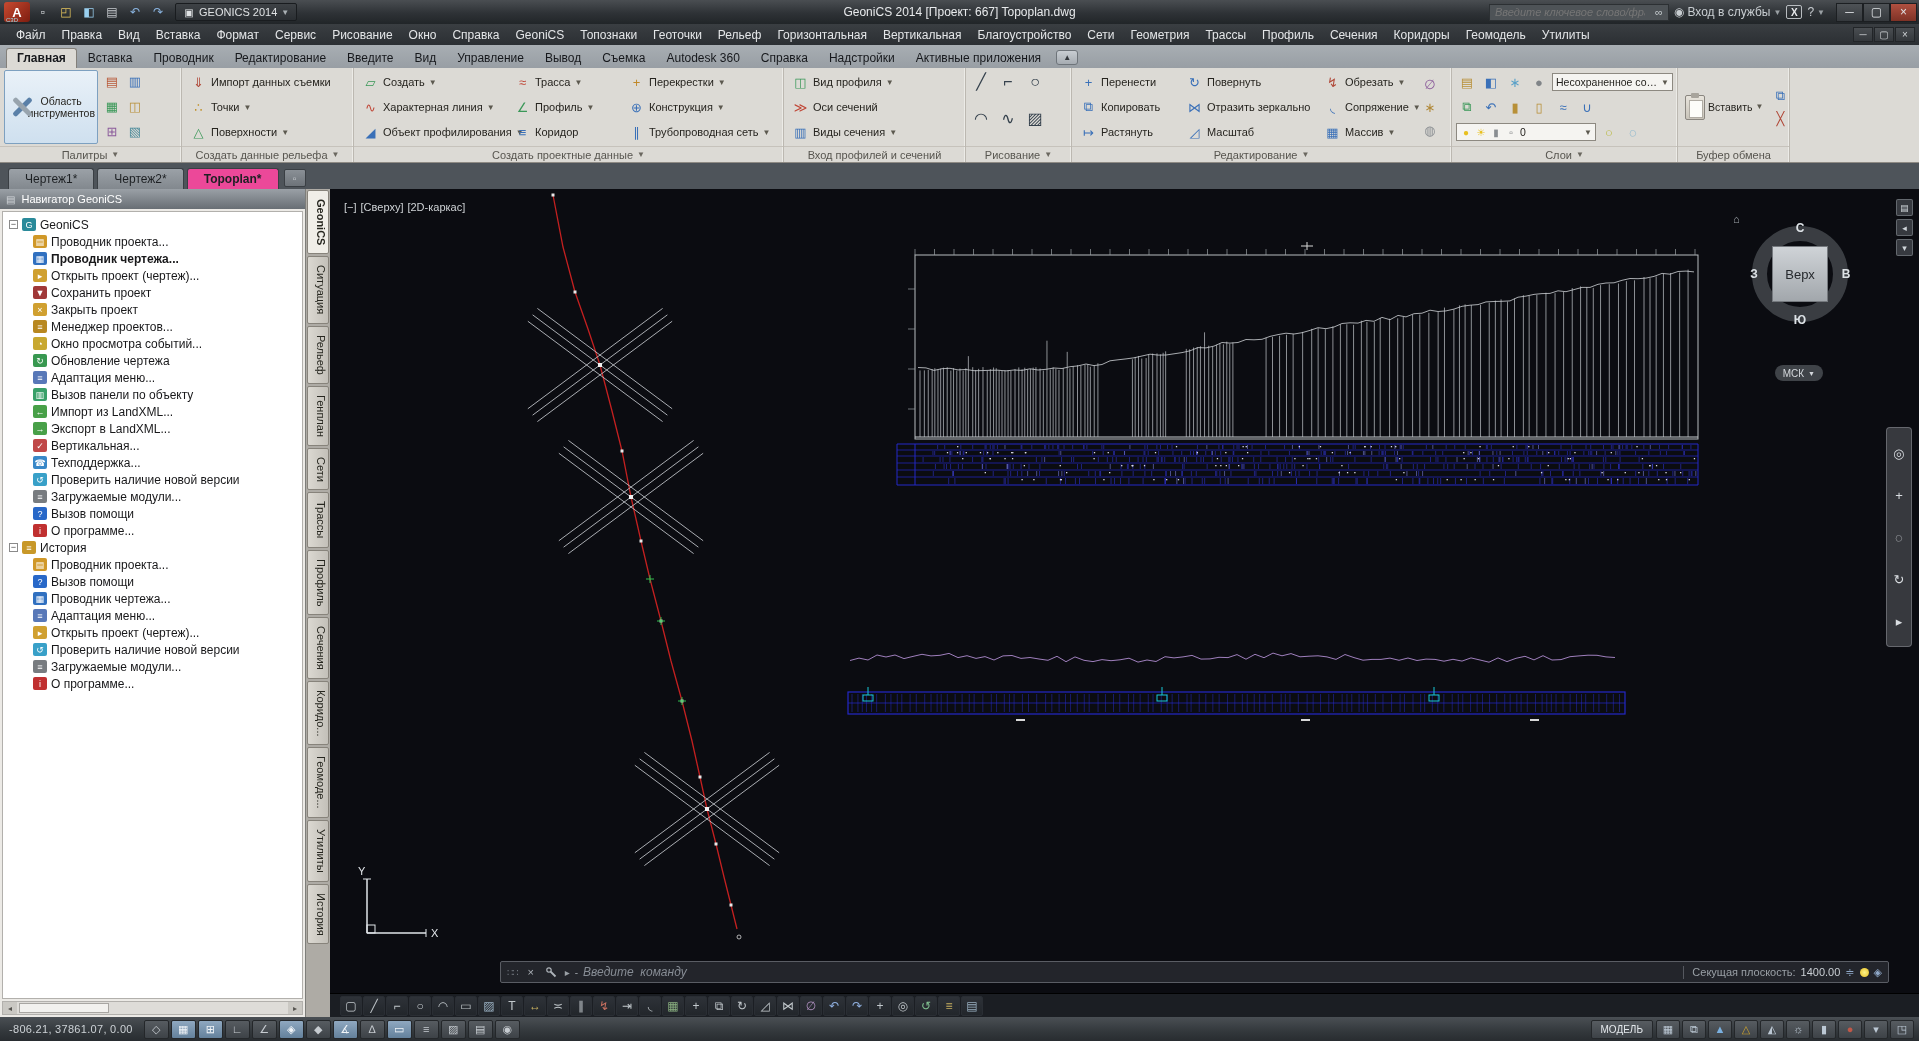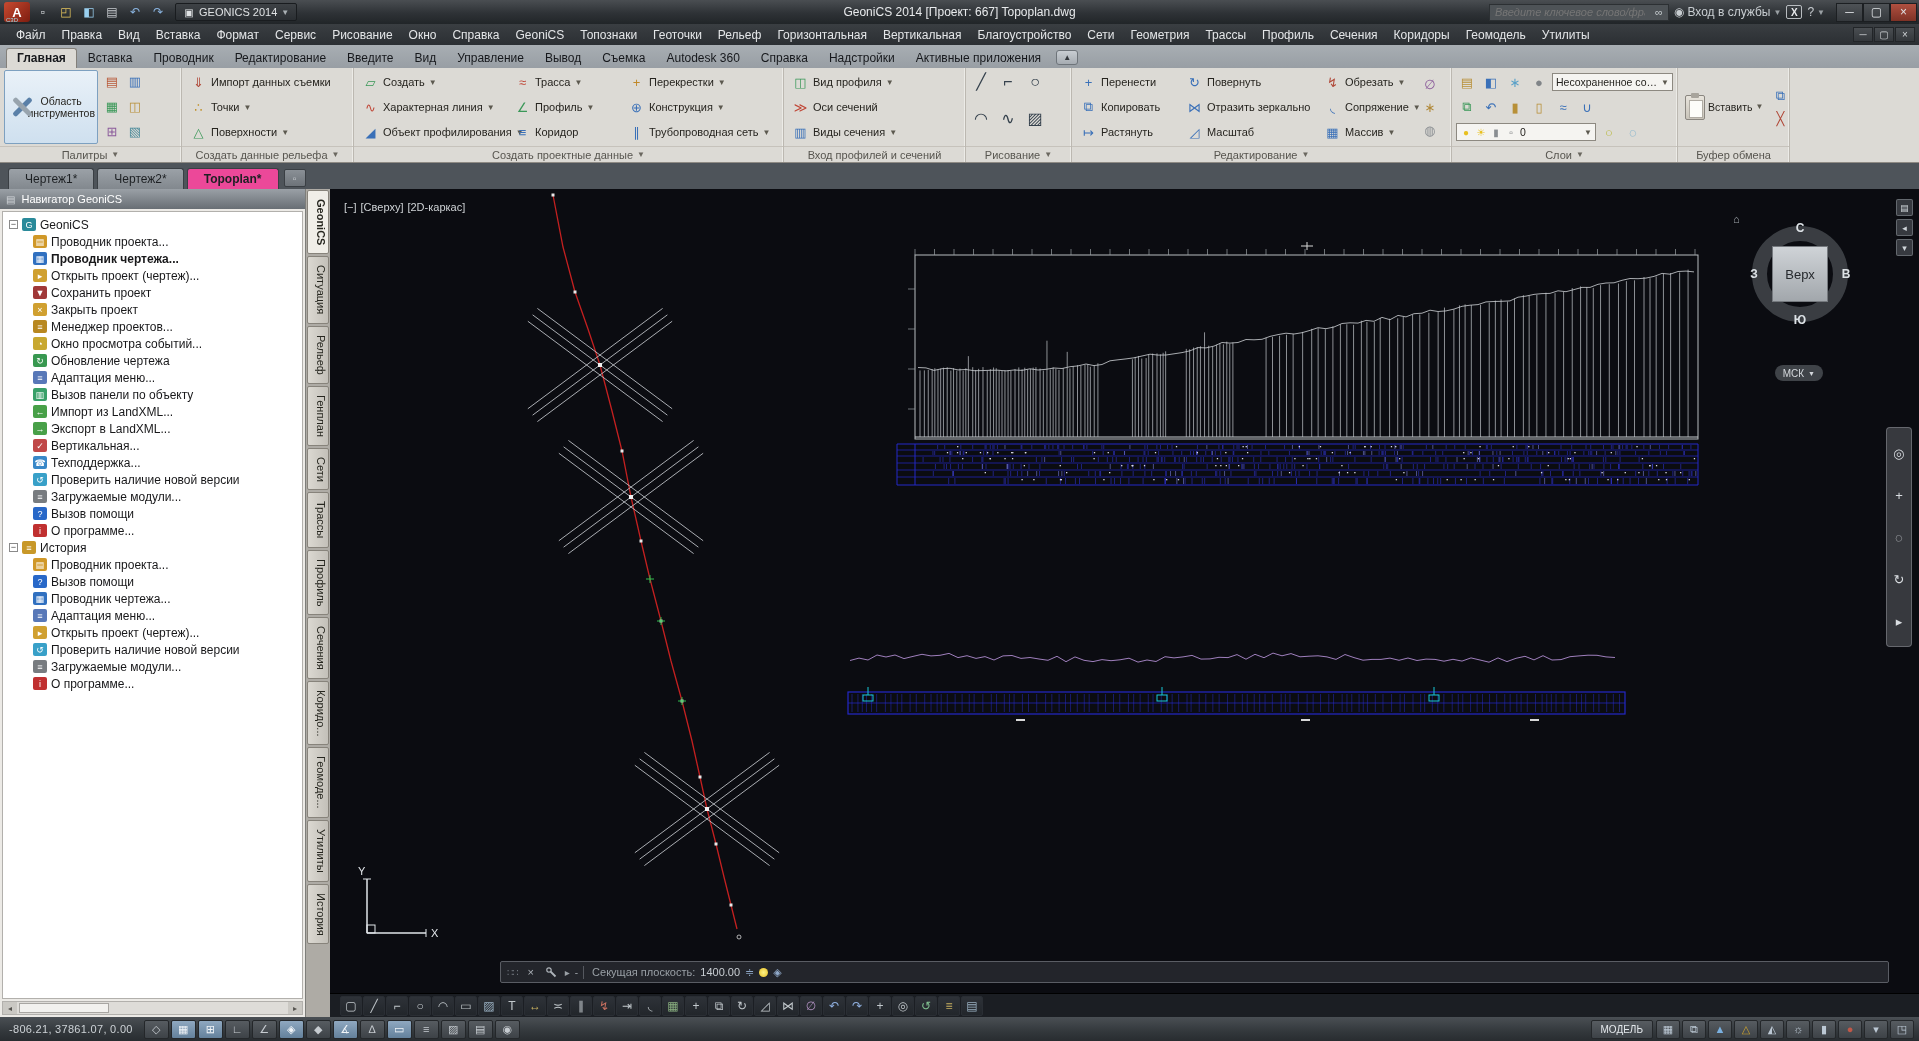--- a/index.html
+++ b/index.html
@@ -1768,20 +1768,21 @@
           <span class="cmd-grip">∷∷</span>
           <span class="cmd-btn">×</span>
           <span class="cmd-btn">
             <svg width="11" height="11" viewBox="0 0 11 11">
                 <circle cx="3" cy="3" r="2.2" fill="none" stroke="#aeb4ba" stroke-width="1.2"></circle>
                 <line x1="4.5" y1="4.5" x2="9.5" y2="9.5" stroke="#aeb4ba" stroke-width="1.8"></line>
               </svg>
           </span>
           <span class="cmd-prompt">▸</span>
           <span class="cmd-prompt">-</span>
+          <input class="cmd-input" placeholder="Введите  команду" style="">
           <div class="secant">
             <span>Секущая плоскость:</span>
             <span class="val">1400.00</span>
             <span class="sec-ico">≑</span>
             <span class="bulb"></span>
             <span class="sec-ico">◈</span>
           </div>
         </div>
       </div>
 

